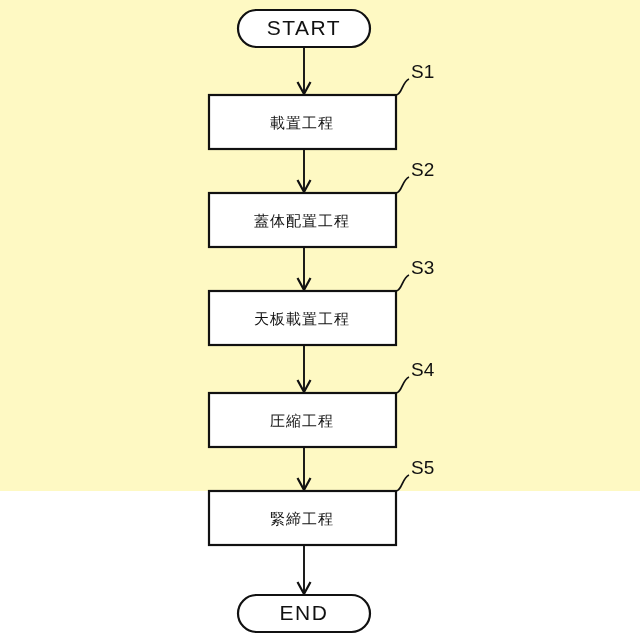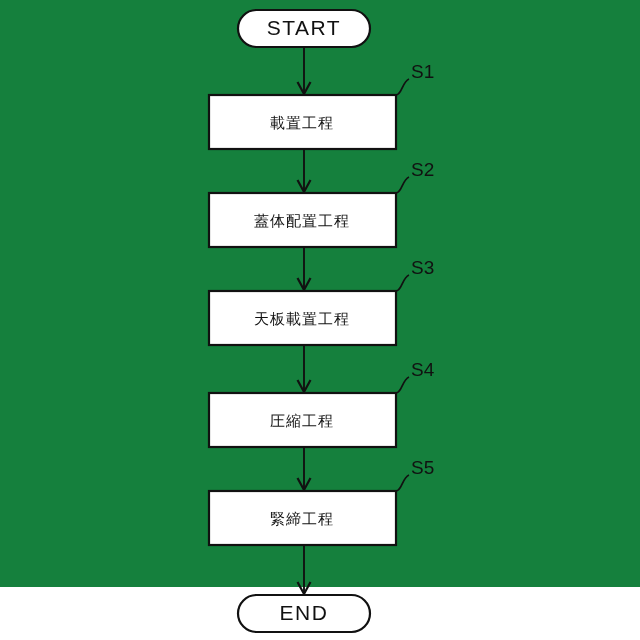--- a/index.html
+++ b/index.html
@@ -9,22 +9,22 @@
   }
   body {
     width: 640px;
     height: 640px;
     overflow: hidden;
     font-family: "Liberation Sans", "DejaVu Sans", sans-serif;
   }
   #flowchart-canvas {
     position: relative;
     width: 640px;
-    height: 587px;
-    background: #15803d;
+    height: 491px;
+    background: #fef9c3;
   }
   #flow-svg {
     position: absolute;
     left: 0;
     top: 0;
     width: 640px;
     height: 640px;
   }
   .term-text {
     font-family: "Liberation Sans", "DejaVu Sans", sans-serif;

